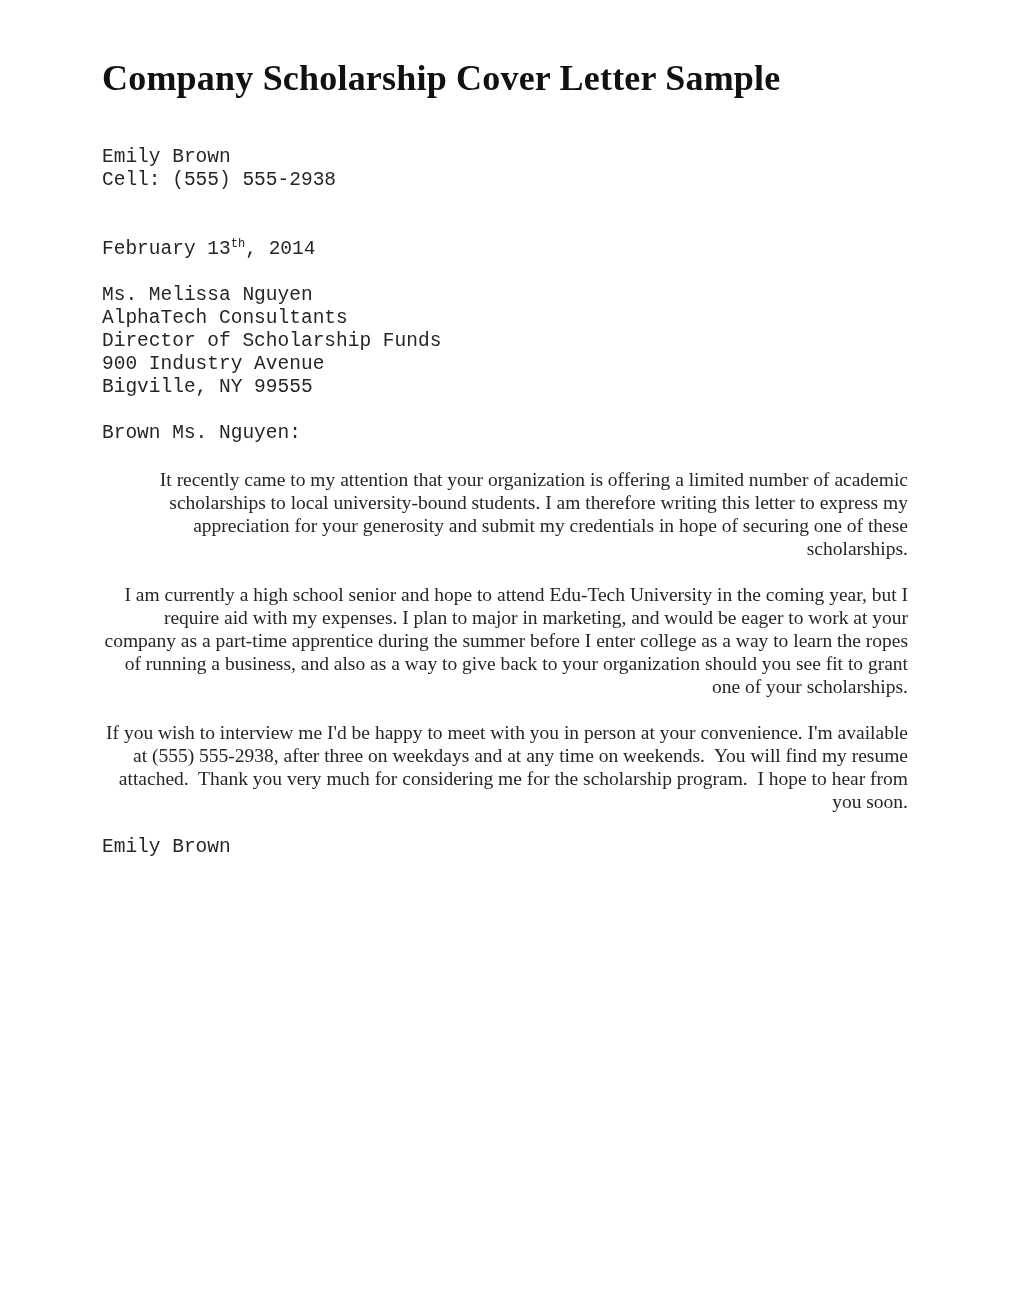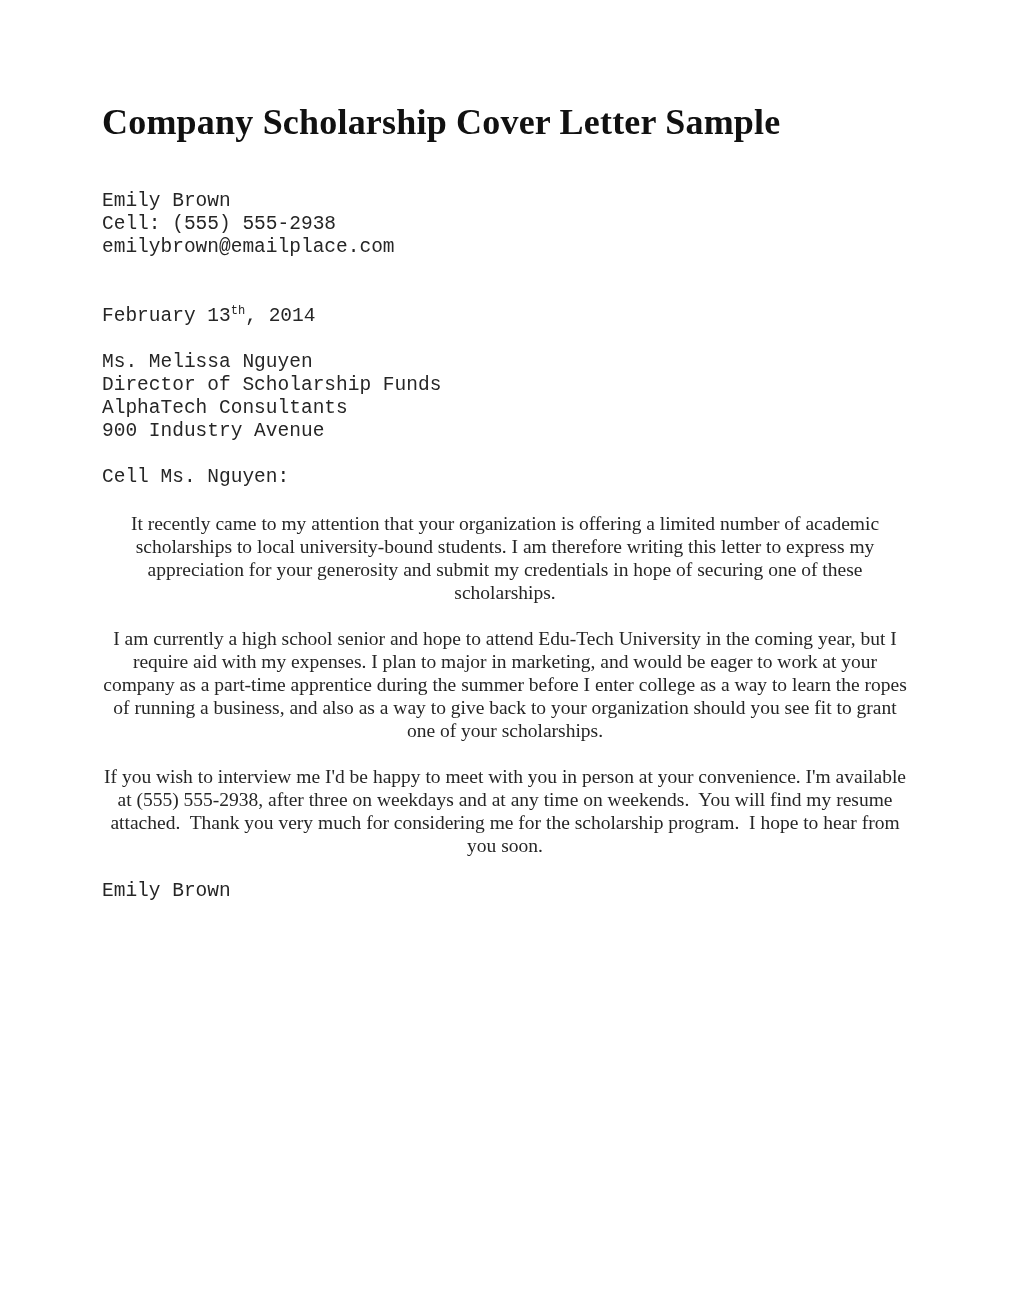--- a/index.html
+++ b/index.html
@@ -6,21 +6,21 @@
     margin: 0;
     padding: 0;
     background: #ffffff;
   }
   .page {
     position: relative;
     width: 1020px;
     height: 1314px;
     background: #ffffff;
     box-sizing: border-box;
-    padding: 100px 112px 0 102px;
+    padding: 56px 112px 0 102px;
     font-family: "Liberation Serif", "DejaVu Serif", serif;
     color: #262626;
     font-size: 19.5px;
     line-height: 23px;
     overflow: hidden;
   }
   .doc-title {
     font-size: 36px;
     line-height: 44px;
     font-weight: 700;
@@ -34,53 +34,53 @@
   }
   .block.double-gap {
     margin-bottom: 46px;
   }
   .line {
     display: block;
   }
   .paragraph {
     margin: 0 0 23px 0;
     white-space: pre-wrap;
-    text-align: center;
+    text-align: right;
   }
   .ordinal {
     vertical-align: super;
     font-size: 0.62em;
     line-height: 0;
   }
 </style>
 </head>
 <body>
 
 <div class="page">
 
   <h1 class="doc-title">Company Scholarship Cover Letter Sample</h1>
 
   <div class="block double-gap">
     <span class="line">Emily Brown</span>
     <span class="line">Cell: (555) 555-2938</span>
-    <span class="line">emilybrown@emailplace.com</span>
   </div>
 
   <div class="block">
     <span>February 13</span><span class="ordinal">th</span><span>, 2014</span>
   </div>
 
   <div class="block">
     <span class="line">Ms. Melissa Nguyen</span>
+    <span class="line">AlphaTech Consultants</span>
     <span class="line">Director of Scholarship Funds</span>
-    <span class="line">AlphaTech Consultants</span>
     <span class="line">900 Industry Avenue</span>
+    <span class="line">Bigville, NY 99555</span>
   </div>
 
-  <div class="block">Cell Ms. Nguyen:</div>
+  <div class="block">Brown Ms. Nguyen:</div>
 
   <p class="paragraph">It recently came to my attention that your organization is offering a limited number of academic scholarships to local university-bound students. I am therefore writing this letter to express my appreciation for your generosity and submit my credentials in hope of securing one of these scholarships.</p>
   <p class="paragraph">I am currently a high school senior and hope to attend Edu-Tech University in the coming year, but I require aid with my expenses. I plan to major in marketing, and would be eager to work at your company as a part-time apprentice during the summer before I enter college as a way to learn the ropes of running a business, and also as a way to give back to your organization should you see fit to grant one of your scholarships.</p>
   <p class="paragraph">If you wish to interview me I'd be happy to meet with you in person at your convenience. I'm available at (555) 555-2938, after three on weekdays and at any time on weekends.  You will find my resume attached.  Thank you very much for considering me for the scholarship program.  I hope to hear from you soon.</p>
 
 
   <div class="block">Emily Brown</div>
 
 </div>
 

